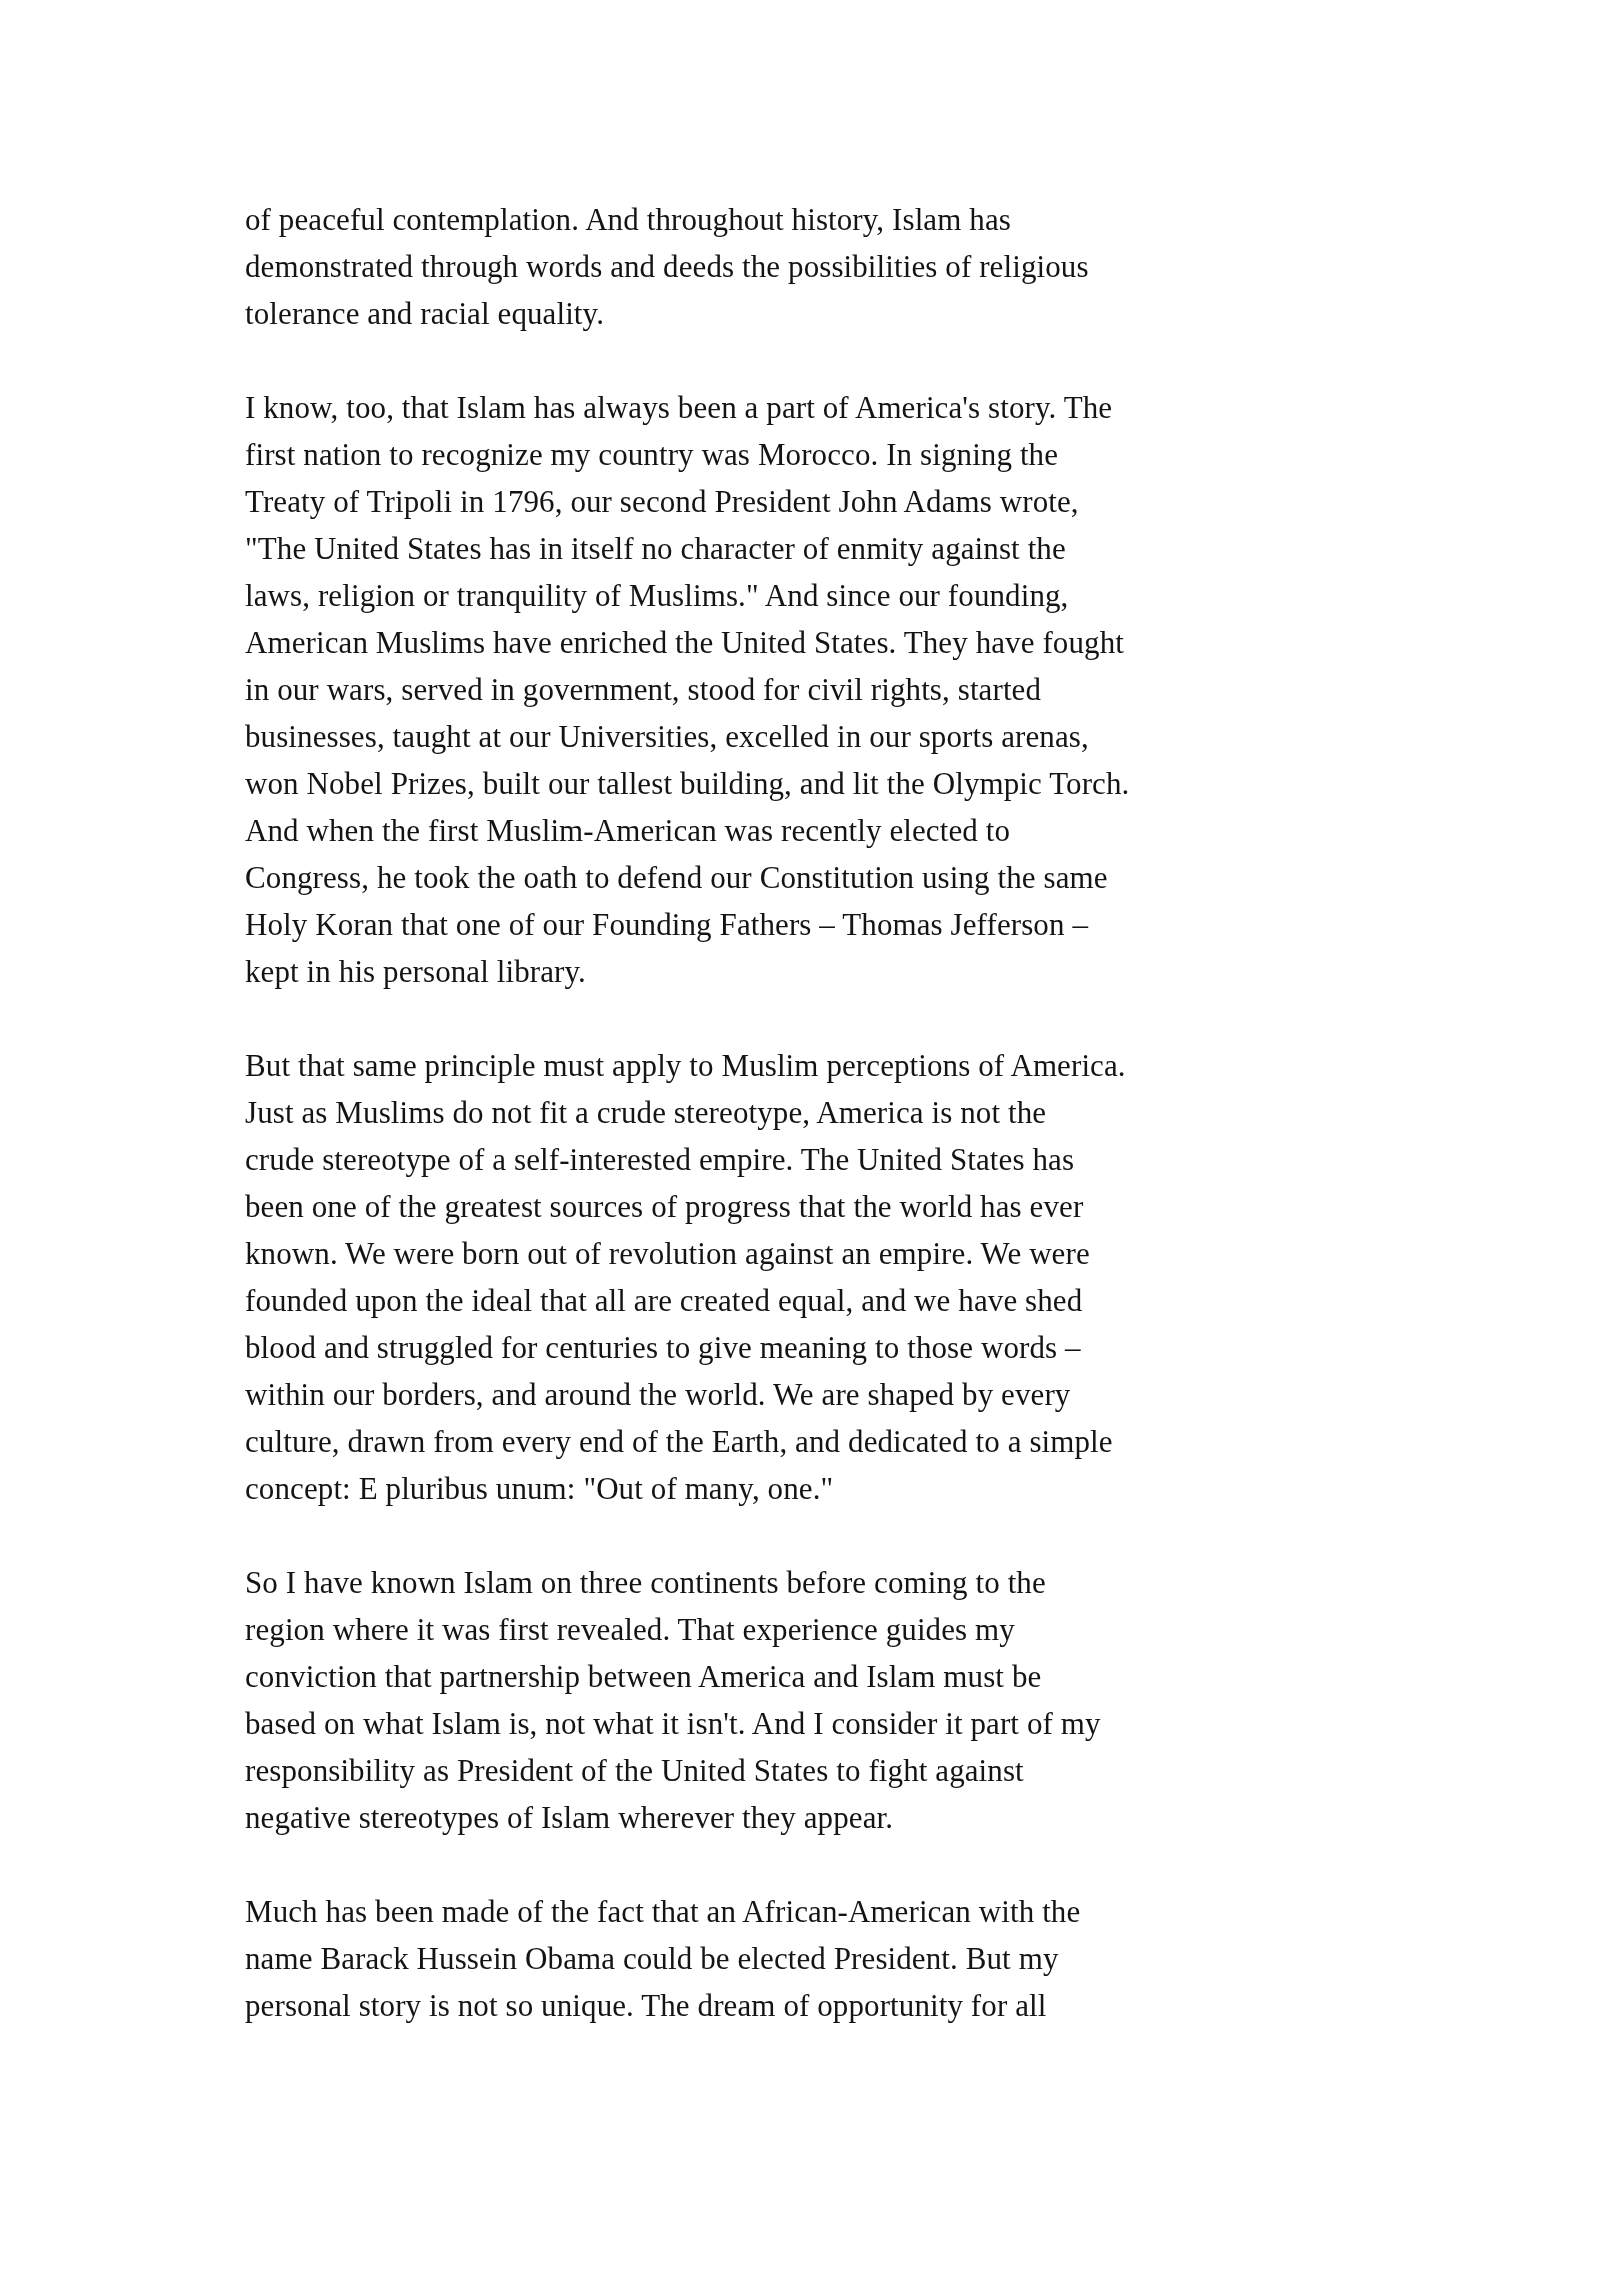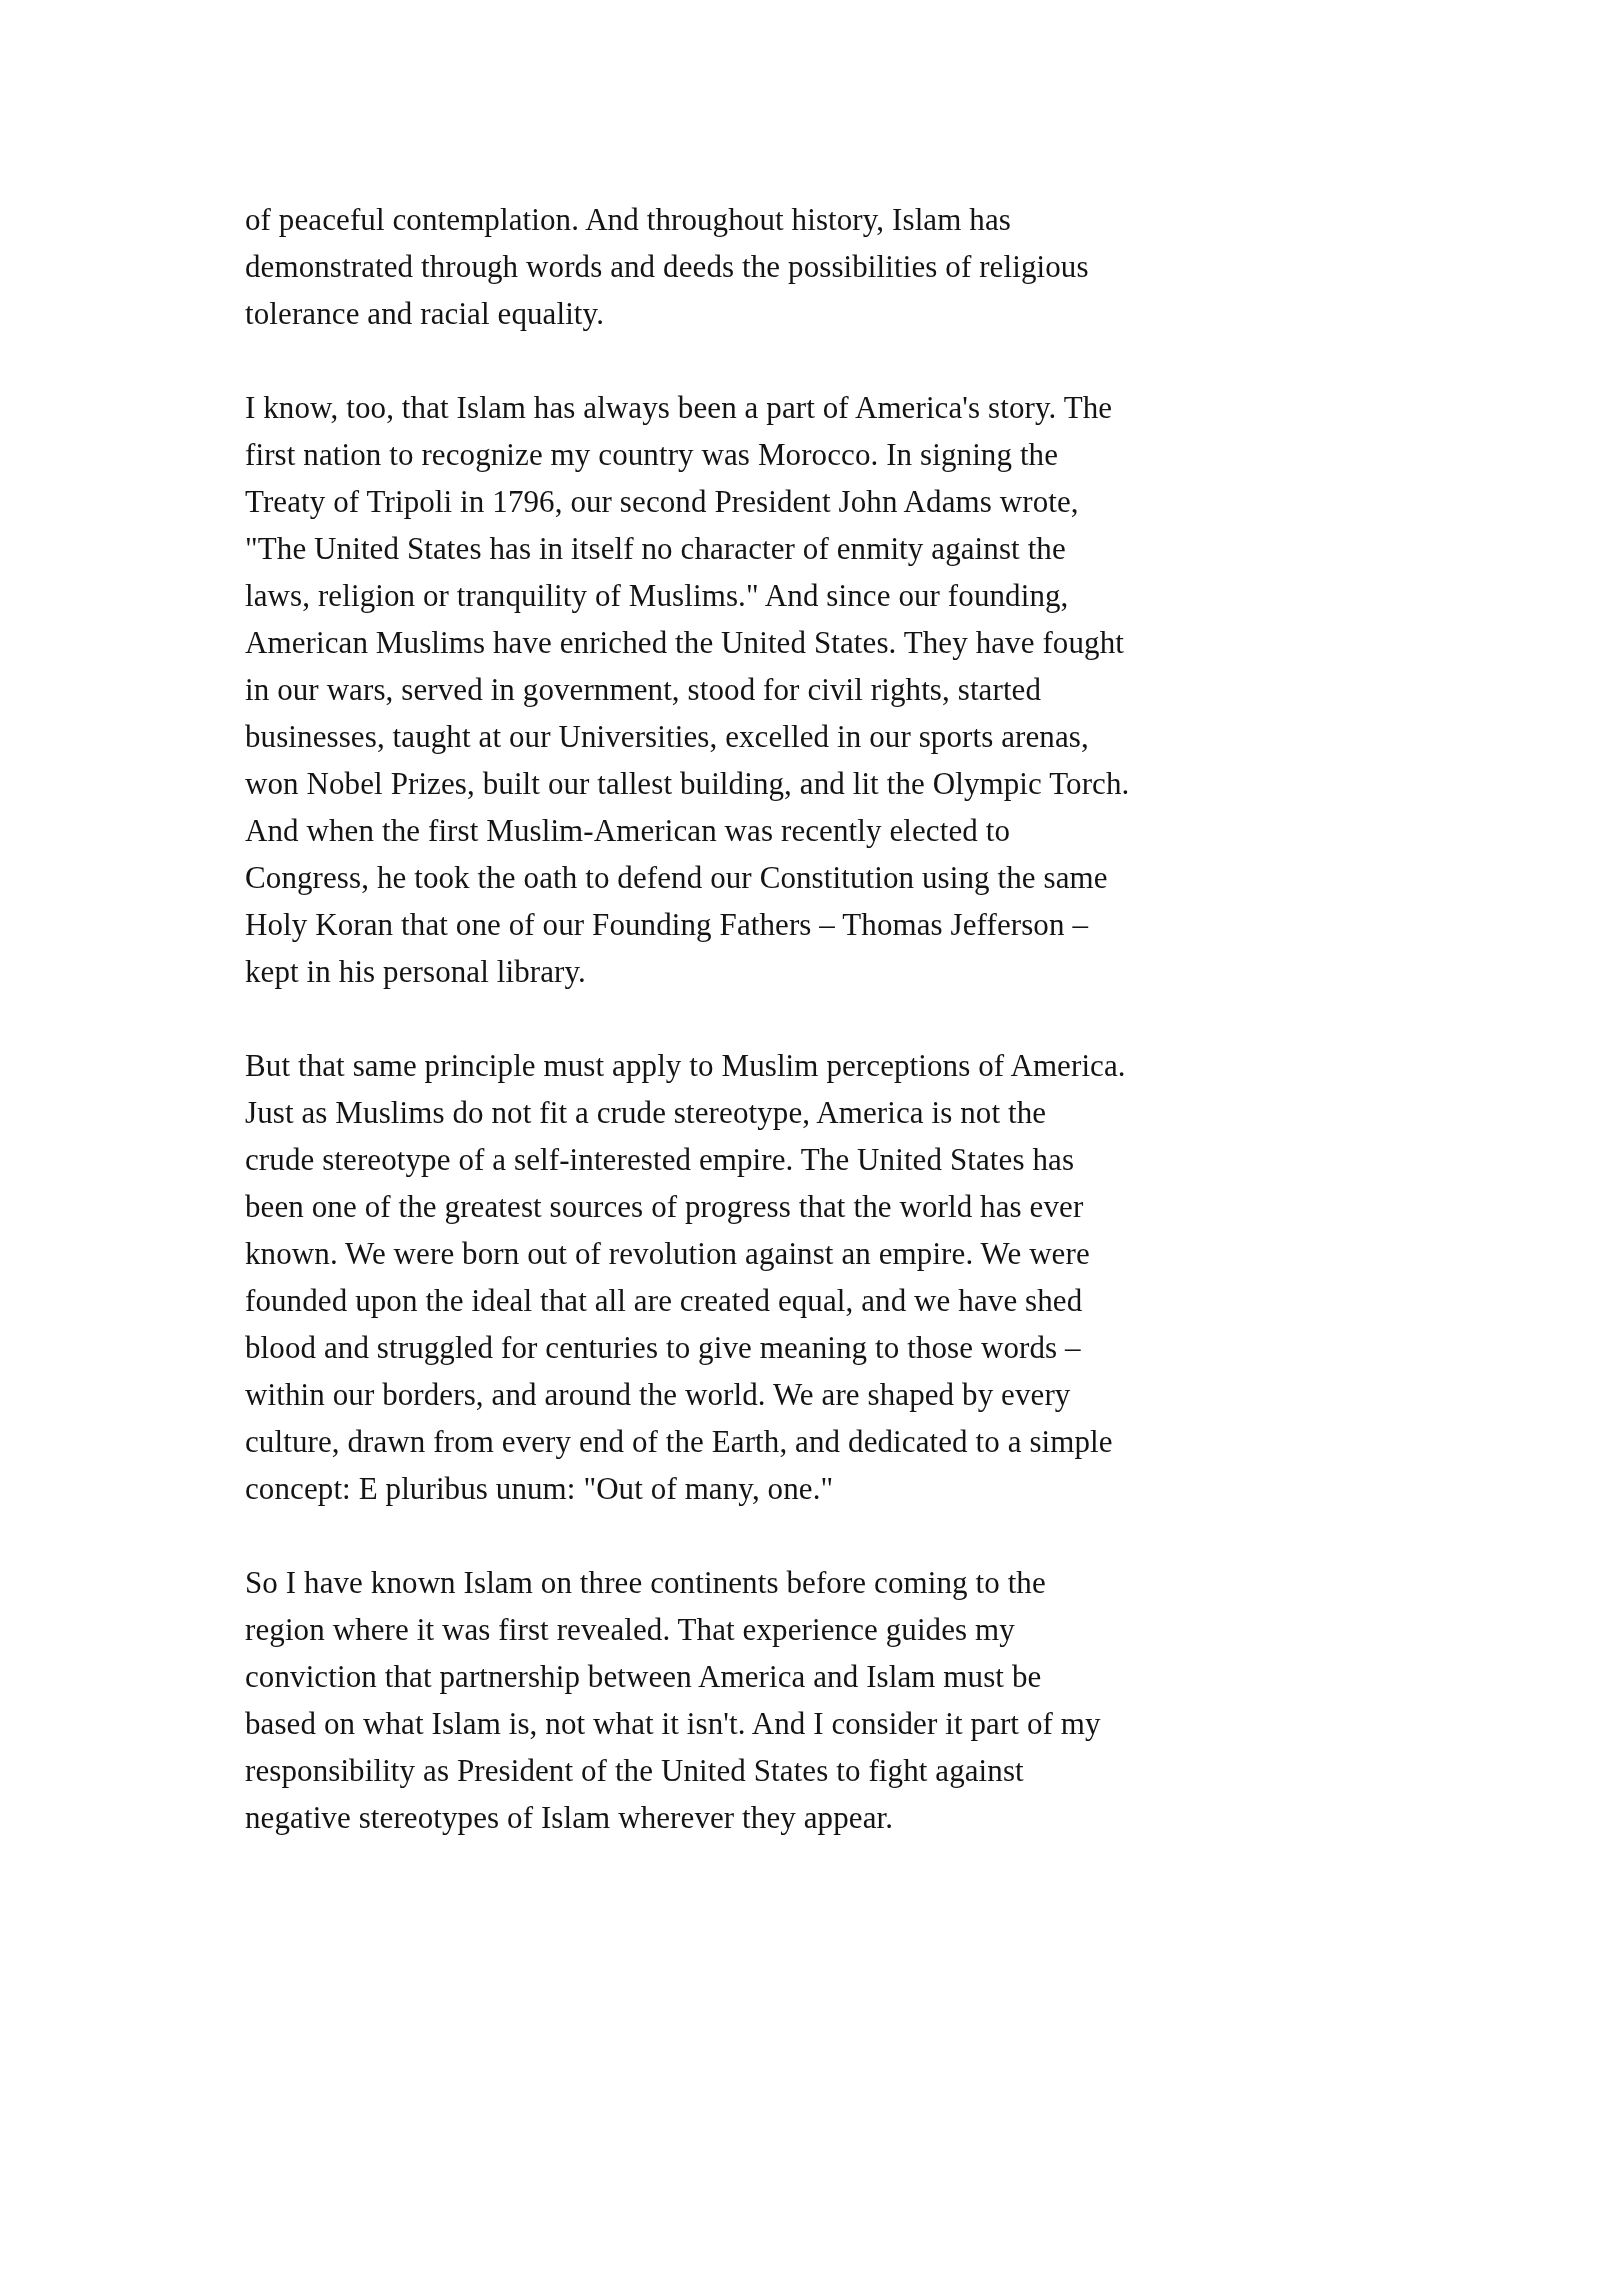--- a/index.html
+++ b/index.html
@@ -63,15 +63,18 @@
 blood and struggled for centuries to give meaning to those words –
 within our borders, and around the world. We are shaped by every
 culture, drawn from every end of the Earth, and dedicated to a simple
 concept: E pluribus unum: "Out of many, one."</p>
     <p class="para">So I have known Islam on three continents before coming to the
 region where it was first revealed. That experience guides my
 conviction that partnership between America and Islam must be
 based on what Islam is, not what it isn't. And I consider it part of my
 responsibility as President of the United States to fight against
 negative stereotypes of Islam wherever they appear.</p>
+    <p class="para">Much has been made of the fact that an African-American with the
+name Barack Hussein Obama could be elected President. But my
+personal story is not so unique. The dream of opportunity for all</p>
   </div>
 </div>
 
 
 </body></html>

